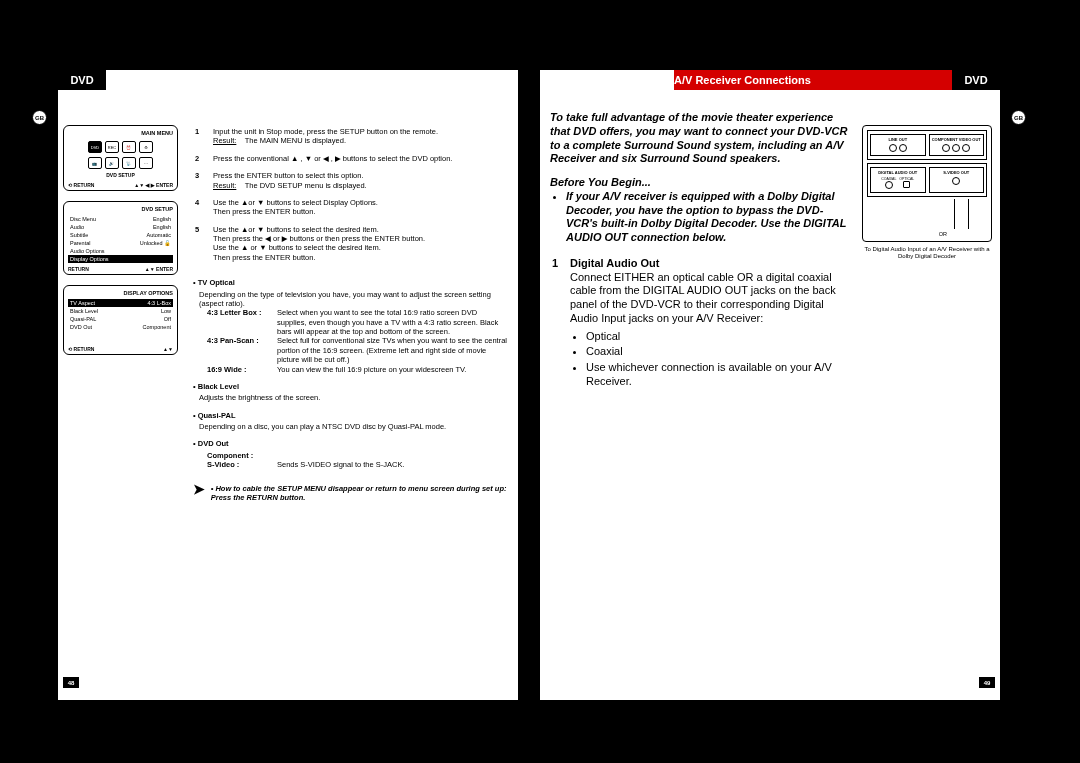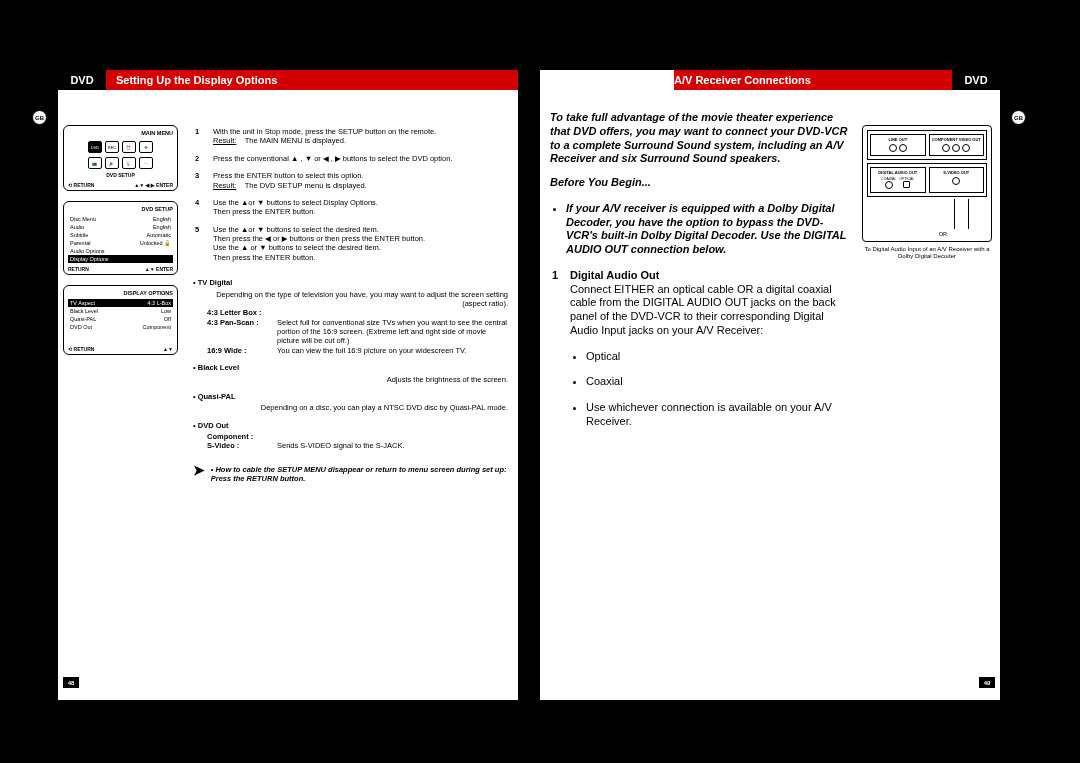--- a/index.html
+++ b/index.html
@@ -107,41 +107,41 @@
 
   .left-body {
     position:absolute;
     left: 135px; top: 55px;
     width: 315px;
     font-size: 7.5px;
     line-height: 1.25;
   }
   .steps td { vertical-align:top; padding-bottom:6px; }
   .steps td.num { font-weight:bold; width:16px; }
-  .indent { margin-left:14px;text-align:right; }
+  .indent { margin-left:6px; }
   .subhead { font-weight:bold; margin-top:8px; margin-bottom:2px; }
   .subopt { margin-left:14px; margin-bottom:6px;}
   .defn { display:flex; }
   .defn .k { font-weight:bold; width:70px; flex-shrink:0;}
   .defn .v { flex:1; }
   .note { display:flex; gap:6px; margin-top:14px; font-style:italic; font-weight:bold;}
   .note .arrow{ font-size:14px; line-height:0.8; font-style:normal;}
 
   
   .right-body-a {
     position:absolute;
     left: 10px; top:41px;
     width: 300px;
     font-size:11px;
     line-height:1.25;
   }
   .right-body-a .intro{ font-style:italic; font-weight:bold; margin-bottom:10px;}
   .right-body-a .before{ font-style:italic; font-weight:bold; margin-bottom:0;}
   .right-body-a ul{ list-style:disc; padding-left:16px; margin-bottom:10px;}
-  .right-body-a li{ margin-bottom:2px;margin-top:12px;}
+  .right-body-a li{ margin-bottom:2px;}
 
   .right-diagram{
     position:absolute;
     right:8px; top:55px;
     width:130px;
   }
   .connector-box{
     border:1px solid #000;
     border-radius:4px;
     padding:4px;
@@ -186,21 +186,20 @@
     margin-top:4px;
     line-height:1.2;
   }
 </style>
 </head>
 <body>
 
 <div class="page page-left">
   <div class="header-bar">
     <div class="header-tag">DVD</div>
-    <div class="header-title">Setting Up the Display Options</div>
   </div>
   <div class="gb-badge gb-left">GB</div>
 
   <div class="left-sidebar">
 
     <div class="menu-box">
       <div class="title">MAIN MENU</div>
       <div class="iconrow">
         <div class="ic sel">DVD</div>
         <div class="ic">REC</div>
@@ -276,21 +275,21 @@
         <span>▲▼</span>
       </div>
     </div>
   </div>
 
   <div class="left-body">
     <table class="steps">
       <tbody>
           <tr>
             <td class="num">1</td>
-          <td><span>With the unit in Stop mode, press the SETUP button on the remote.</span><br>
+          <td><span>Input the unit in Stop mode, press the SETUP button on the remote.</span><br>
               <u>Result:</u>&nbsp;&nbsp;&nbsp;&nbsp;<span>The MAIN MENU is displayed.</span></td>
           </tr>
       <tr>
             <td class="num">2</td>
           <td>Press the conventional ▲ , ▼ or ◀ , ▶ buttons to select the DVD option.</td>
           </tr>
       <tr>
             <td class="num">3</td>
           <td><span>Press the ENTER button to select this option.</span><br>
               <u>Result:</u>&nbsp;&nbsp;&nbsp;&nbsp;<span>The DVD SETUP  menu is displayed.</span></td>
@@ -303,25 +302,26 @@
       <tr>
             <td class="num">5</td>
           <td style="white-space:pre-line">Use the ▲or ▼ buttons to select the desired item.
 Then press the ◀ or ▶ buttons or then press the ENTER button.
 Use the ▲ or ▼ buttons to select the desired item.
 Then press the ENTER button.</td>
           </tr>
     </tbody>
       </table>
 
-    <div class="subhead">• TV Digital</div>
+    <div class="subhead">• TV Optical</div>
     <div class="indent">Depending on the type of television you have, you may want to adjust the screen setting (aspect ratio).</div>
     <div class="subopt">
       <div class="defn">
           <div class="k">4:3 Letter Box :</div>
+          <div class="v">Select when you want to see the total 16:9 ratio screen DVD supplies, even though you have a TV with a 4:3 ratio screen. Black bars will appear at the top and bottom of the screen.</div>
         </div>
       <div class="defn">
           <div class="k">4:3 Pan-Scan :</div>
           <div class="v">Select full for conventional size TVs when you want to see the central portion of the 16:9 screen. (Extreme left and right side of movie picture will be cut off.)</div>
         </div>
       <div class="defn">
           <div class="k">16:9 Wide :</div>
           <div class="v">You can view the full 16:9 picture on your widescreen TV.</div>
         </div>
     </div>

